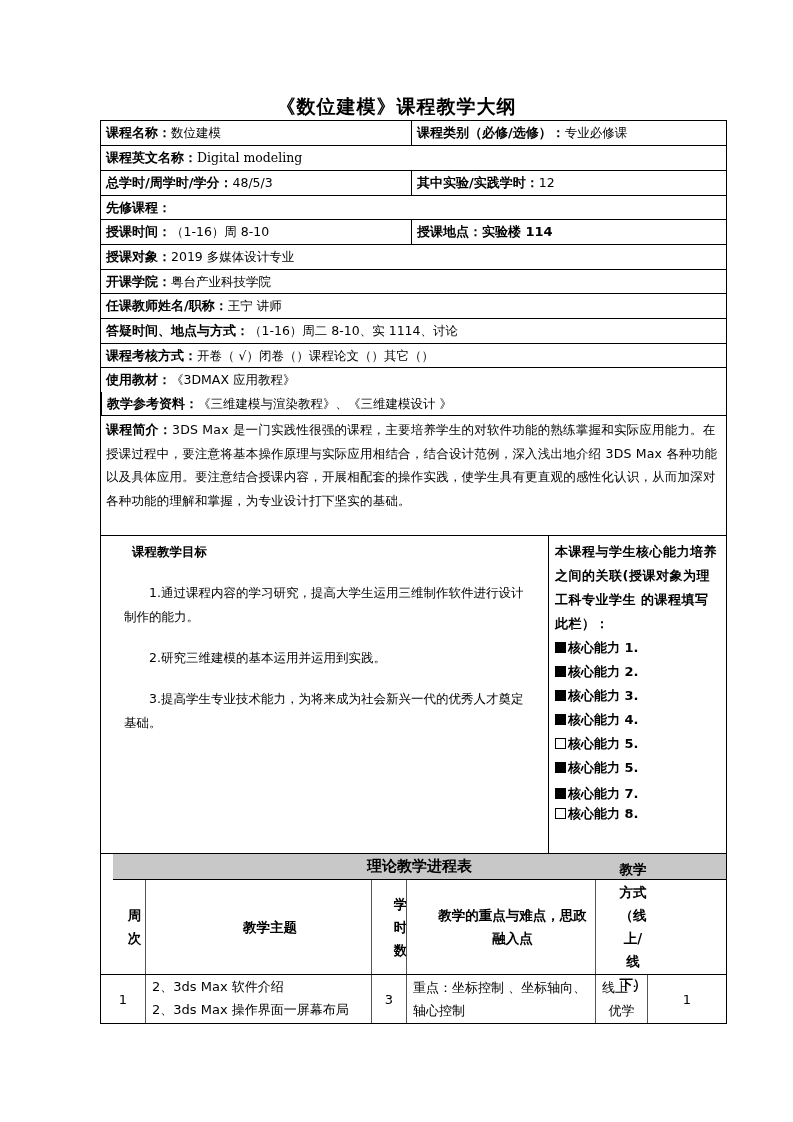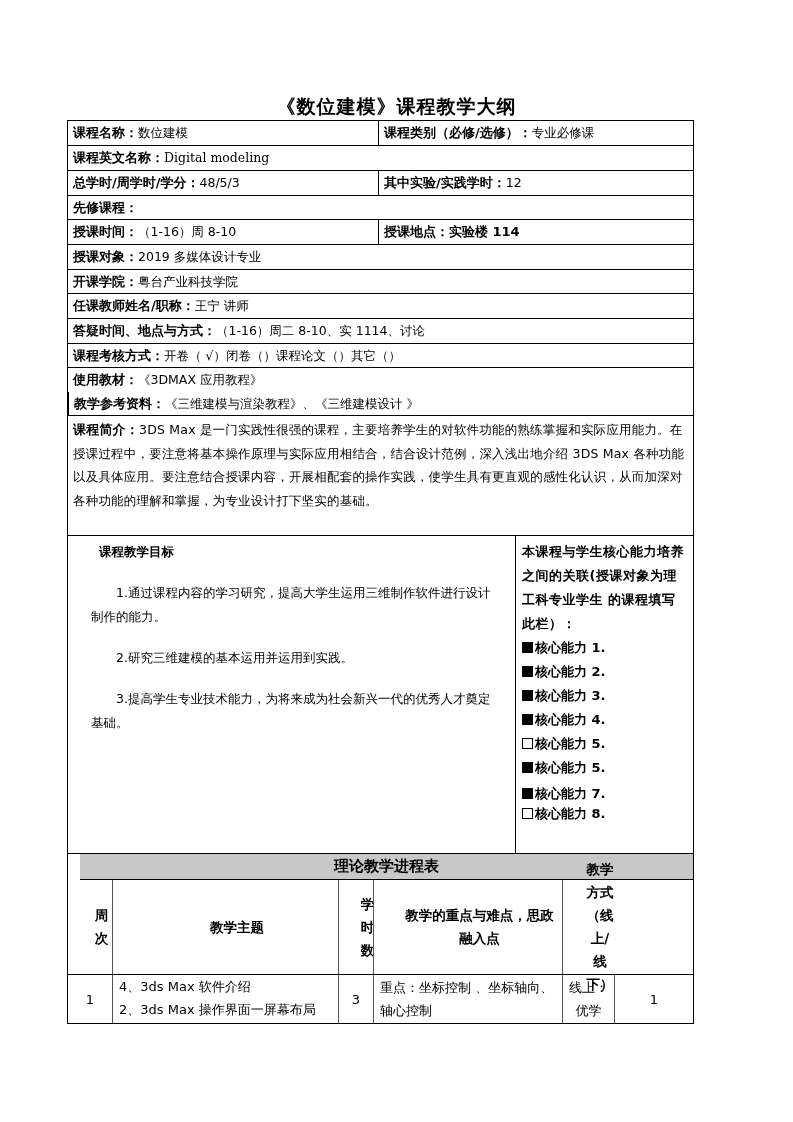--- a/index.html
+++ b/index.html
@@ -1,21 +1,21 @@
 <!DOCTYPE html>
 <html><head>
 <meta charset="utf-8">
 <style>
   html, body { margin:0; padding:0; background:#ffffff; }
   body { width:793px; height:1122px; position:relative; overflow:hidden;
          font-family:"DejaVu Serif", "Liberation Serif", serif; color:#000; }
   .title { position:absolute; top:94px; left:0; width:793px; text-align:center;
            font-family:"DejaVu Sans", "Liberation Sans", sans-serif; font-weight:bold;
            font-size:19px; letter-spacing:1px; }
-  .tbl { position:absolute; left:67px; width:627px; border:1.5px solid #000; box-sizing:border-box; }
+  .tbl { position:absolute; left:100px; width:627px; border:1.5px solid #000; box-sizing:border-box; }
   .row { display:flex; border-bottom:1px solid #000; box-sizing:border-box; }
   .row:last-child { border-bottom:none; }
   .cell { box-sizing:border-box; padding:0 5px; font-size:13px; line-height:23px; white-space:nowrap; overflow:hidden; }
   .cell + .cell { border-left:1px solid #000; }
   .b { font-weight:bold; font-family:"DejaVu Sans", "Liberation Sans", sans-serif; font-size:13px; }
   .v { font-family:"DejaVu Sans", "Liberation Sans", sans-serif; font-size:12.5px; }
   .half1 { width:310px; }
   .half2 { flex:1; }
   .full { flex:1; }
   .para { white-space:normal; line-height:23.5px; padding:2px 5px; font-family:"DejaVu Sans", "Liberation Sans", sans-serif; font-size:12.5px; letter-spacing:0.2px; }
@@ -139,21 +139,21 @@
   <div class="row" style="height:95px;">
     <div class="sc hd c1">周次</div>
     <div class="sc hd c2">教学主题</div>
     <div class="sc hd c3">学时数</div>
     <div class="sc hd c4">教学的重点与难点，思政融入点</div>
     <div class="sc hd c5">教学方式（线上/线下）</div>
   </div>
   <div class="row" style="height:48px;">
     <div class="sc c1">1</div>
     <div class="sc c2 left" style="flex-direction:column; align-items:flex-start;">
-      <div>4、3ds Max 软件介绍</div>
+      <div>2、3ds Max 软件介绍</div>
       <div>2、3ds Max 操作界面一屏幕布局</div>
     </div>
     <div class="sc c3">3</div>
     <div class="sc c4 left">重点：坐标控制 、坐标轴向、轴心控制</div>
     <div class="sc c5">线上：优学</div>
     <div class="sc c6">1</div>
   </div>
 </div>
 
 </body></html>

